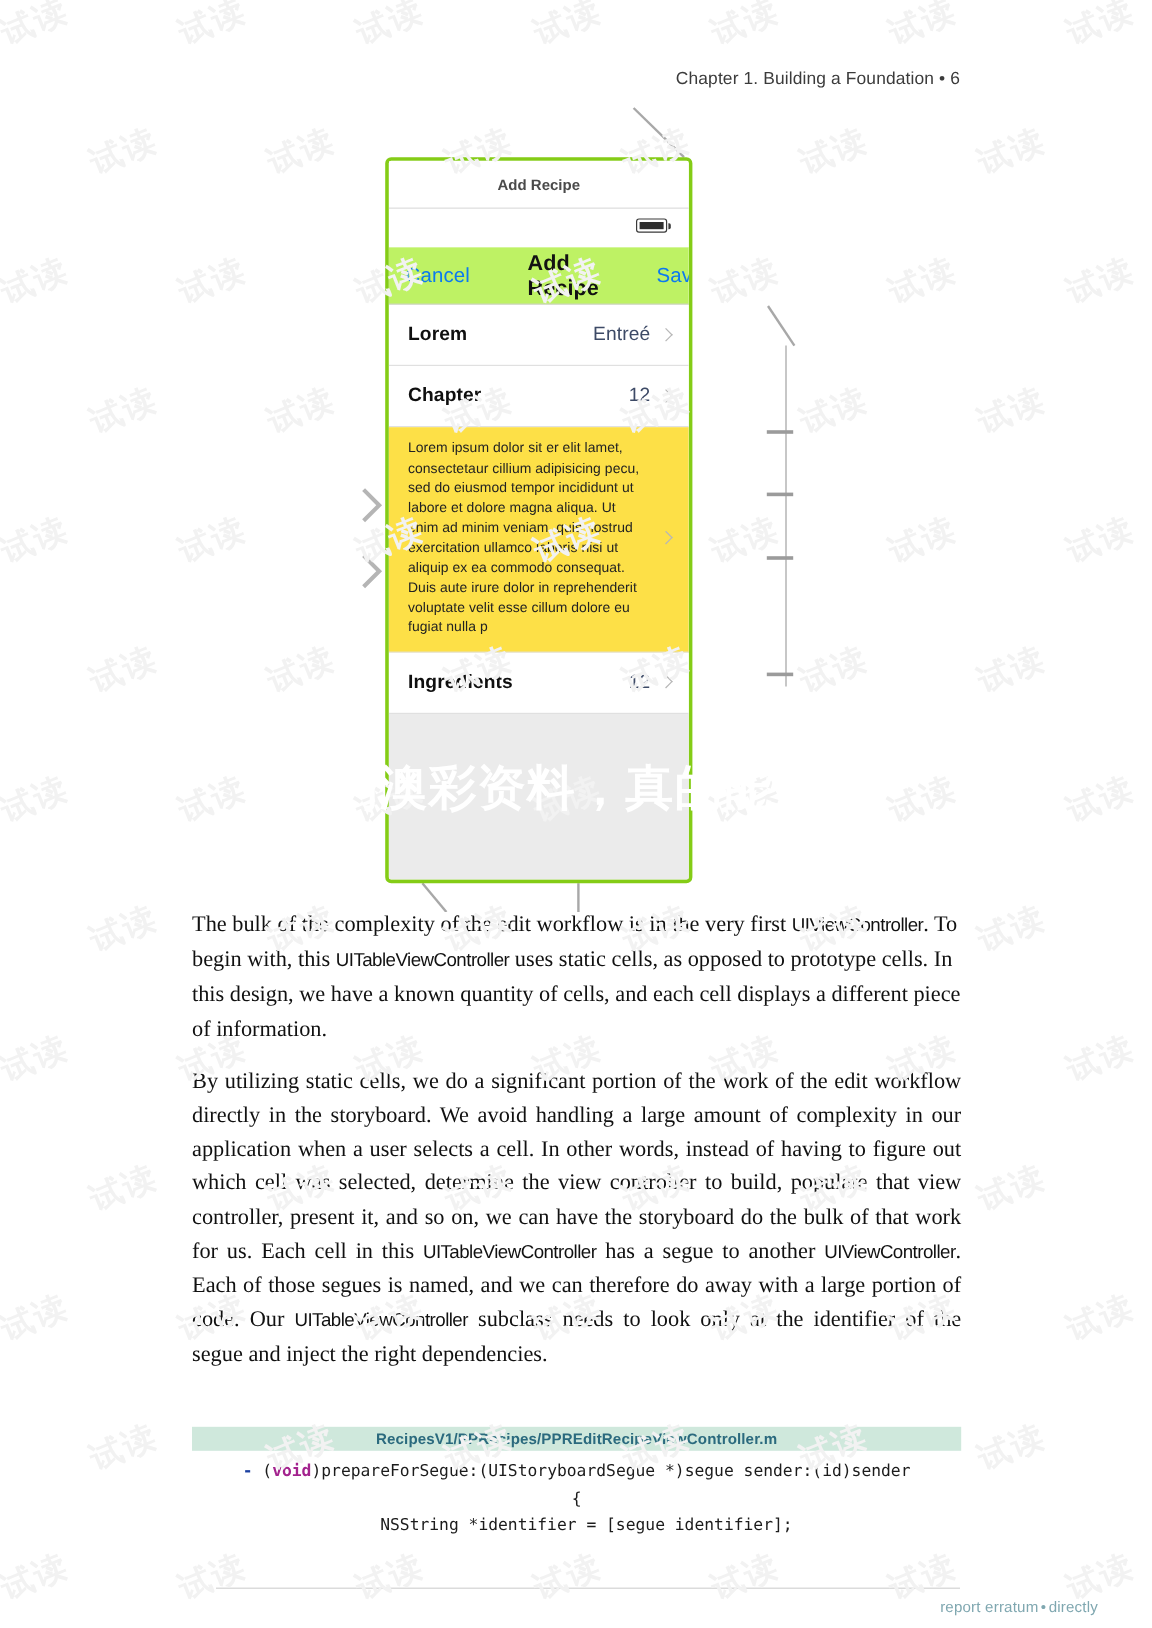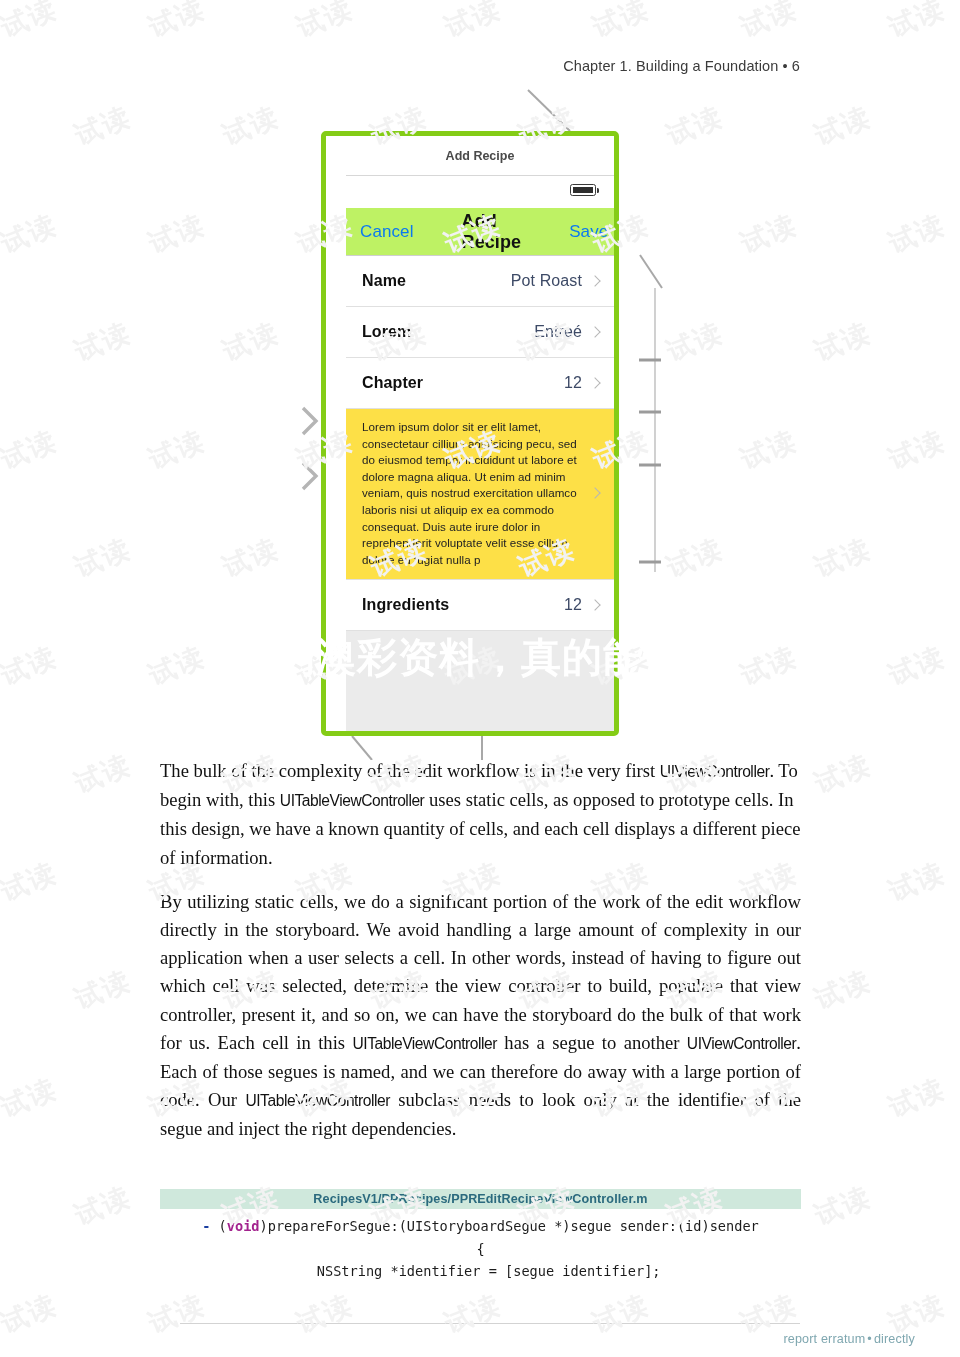--- a/index.html
+++ b/index.html
@@ -58,29 +58,28 @@
     left: 0; top: 0;
     width: 960px; height: 760px;
     z-index: 11;
   }
 
   
   #scene {
     position: absolute;
     left: 321px;
     top: 131px;
-    width: 298px;
+    width: 256px;
     height: 605px;
     background: #ffffff;
-    border: 5px solid #84cc16;
+    border: 3px solid #84cc16;
     border-radius: 5px;
     z-index: 14;
     overflow: hidden;
     font-family: "Liberation Sans", "DejaVu Sans", sans-serif;
-    padding-left: 20px;
   }
 
   
   .scene-title {
     height: 40px;
     display: flex;
     align-items: center;
     justify-content: center;
     border-bottom: 1px solid #d7d7d7;
     font-size: 12.5px;
@@ -344,25 +343,20 @@
       <div class="status-bar">
         <div class="battery"></div>
       </div>
 
       <div class="nav-bar">
         <span class="nav-btn">Cancel</span>
         <span class="nav-title">Add Recipe</span>
         <span class="nav-btn">Save</span>
       </div>
 
-      <div class="row">
-        <span class="row-label">Name</span>
-        <span class="row-value">Pot Roast</span>
-        <span class="chevron"></span>
-      </div>
 
       <div class="row">
         <span class="row-label">Lorem</span>
         <span class="row-value">Entreé</span>
         <span class="chevron"></span>
       </div>
 
       <div class="row">
         <span class="row-label">Chapter</span>
         <span class="row-value">12</span>

